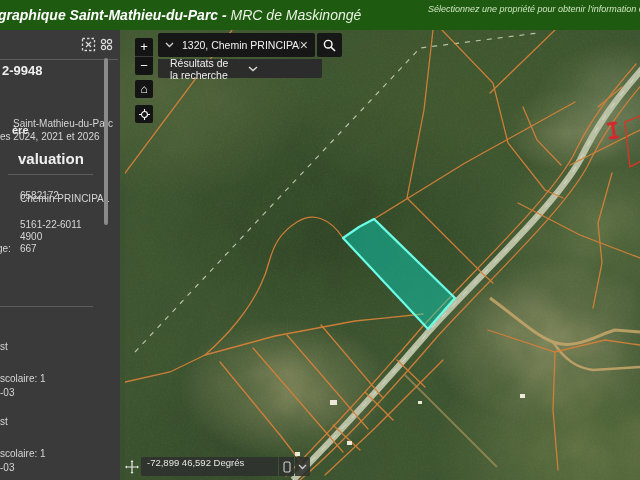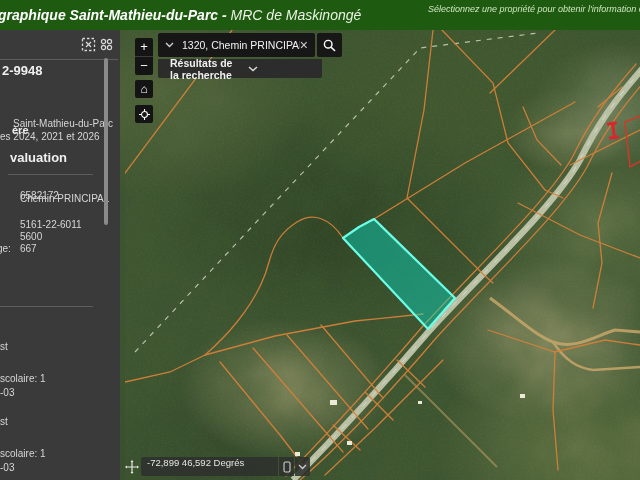--- a/index.html
+++ b/index.html
@@ -51,21 +51,21 @@
             display:flex;align-items:center;justify-content:center;cursor:pointer;}
   #search-box{left:158px;top:33px;width:157px;height:24px;background:#171717;display:flex;
               align-items:center;border-radius:2px;}
   #search-box .chev{margin-left:7px;display:flex;}
   #search-value{flex:1;margin-left:8px;font-size:10.5px;color:#f2f2f2;white-space:nowrap;overflow:hidden;}
   #search-clear{margin-right:7px;color:#cfcfcf;font-size:14px;line-height:14px;cursor:pointer;}
   #search-btn{left:317px;top:33px;width:25px;height:24px;background:#171717;border-radius:2px;
               display:flex;align-items:center;justify-content:center;cursor:pointer;}
   #results-bar{left:158px;top:59px;width:164px;height:19px;background:rgba(43,43,43,.96);
                display:flex;align-items:center;border-radius:0 0 2px 2px;cursor:pointer;}
-  #results-bar span{margin-left:12px;font-size:10.5px;font-weight:bold;color:#f0f0f0;flex:1;}
+  #results-bar span{margin-left:12px;font-size:10.5px;font-weight:normal;color:#f0f0f0;flex:1;}
   #results-bar .chev{margin-right:9px;display:flex;}
   
   #pan-icon{left:125px;top:459px;width:14px;height:16px;display:flex;align-items:center;}
   #coord-bar{left:141px;top:457px;width:137px;height:19px;background:rgba(45,49,45,.88);
              display:flex;border-radius:2px 0 0 2px;}
   #coord-bar span{margin-left:6px;font-size:9.5px;color:#e6e6e6;white-space:nowrap;}
   #fmt-btn{left:279px;top:457px;width:15px;height:19px;background:rgba(45,49,45,.88);
            display:flex;align-items:center;justify-content:center;cursor:pointer;}
   #chev-btn{left:295px;top:457px;width:15px;height:19px;background:rgba(45,49,45,.88);
             display:flex;align-items:center;justify-content:center;border-radius:0 2px 2px 0;cursor:pointer;}
@@ -91,27 +91,27 @@
     <circle cx="10.5" cy="4.5" r="2.1" fill="none" stroke="#d8d8d8" stroke-width="1.2"></circle>
     <circle cx="4.5" cy="10.5" r="2.1" fill="none" stroke="#d8d8d8" stroke-width="1.2"></circle>
     <circle cx="10.5" cy="10.5" r="2.1" fill="none" stroke="#d8d8d8" stroke-width="1.2"></circle>
   </svg>
   <div class="hr" style="left:0;top:29px;width:118px"></div>
 
   <span class="s-txt s-bold s-big" style="left:2px;top:33px">2-9948</span>
   <span class="s-txt s-bold" style="left:12px;top:94px;font-size:11px">ère</span>
   <span class="s-txt" style="left:13px;top:88px">Saint-Mathieu-du-Parc</span>
   <span class="s-txt" style="left:0;top:101px">es 2024, 2021 et 2026</span>
-  <span class="s-txt s-bold" style="left:10px;top:120px;font-size:13px">valuation</span>
+  <span class="s-txt s-bold" style="left:18px;top:120px;font-size:15px">valuation</span>
   <div class="hr" style="left:8px;top:144px;width:85px"></div>
 
   <span class="s-txt" style="left:20px;top:163px">Chemin PRINCIPAL</span>
   <span class="s-txt" style="left:20px;top:160px">6582172</span>
   <span class="s-txt" style="left:20px;top:189px">5161-22-6011</span>
-  <span class="s-txt" style="left:20px;top:201px">5600</span>
+  <span class="s-txt" style="left:20px;top:201px">4900</span>
   <span class="s-txt" style="left:-3px;top:213px">ge:</span>
   <span class="s-txt" style="left:20px;top:213px">667</span>
   <div class="hr" style="left:0;top:276px;width:93px"></div>
 
   <span class="s-txt" style="left:0;top:311px">st</span>
   <span class="s-txt" style="left:0;top:343px">scolaire: 1</span>
   <span class="s-txt" style="left:0;top:357px">-03</span>
   <span class="s-txt" style="left:0;top:386px">st</span>
   <span class="s-txt" style="left:0;top:418px">scolaire: 1</span>
   <span class="s-txt" style="left:0;top:432px">-03</span>

